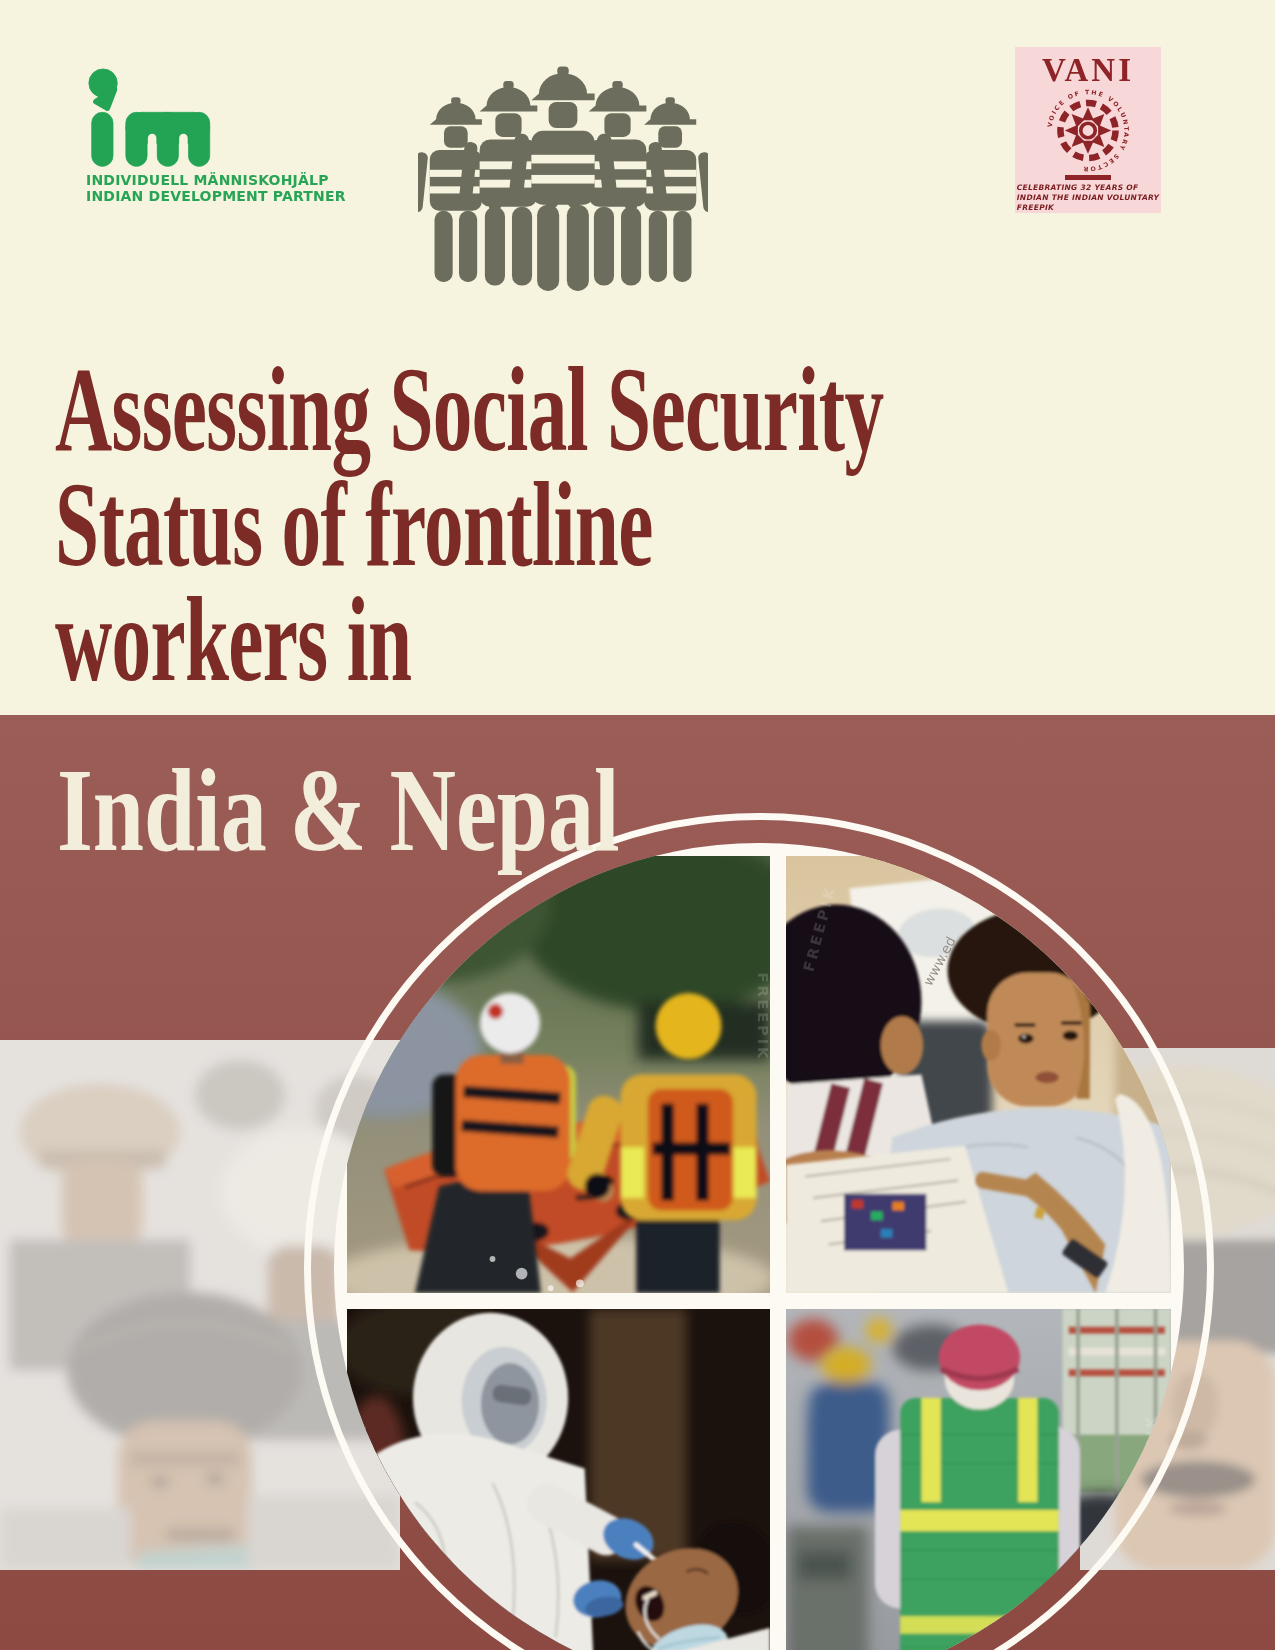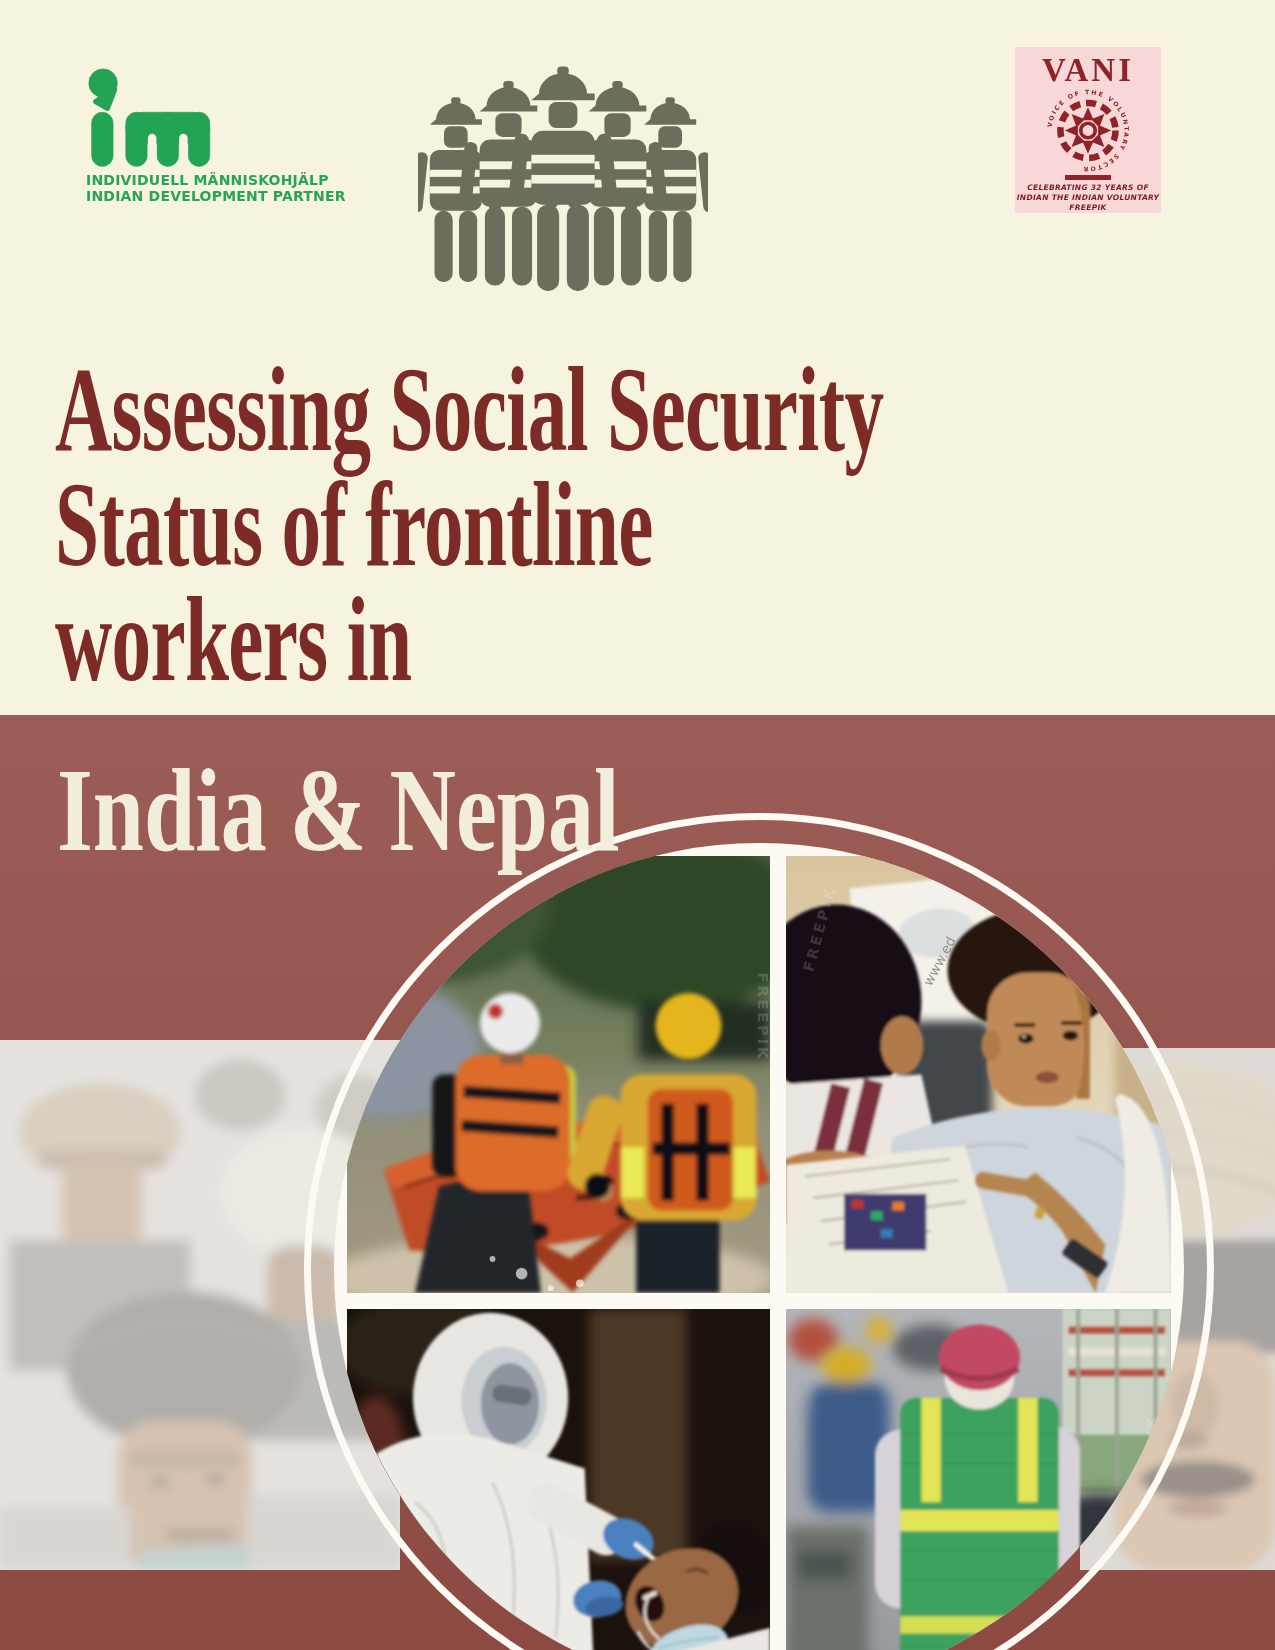--- a/index.html
+++ b/index.html
@@ -10,21 +10,21 @@
   .im-logo{position:absolute;left:86px;top:68px;}
   .im-tagline{font-family:"DejaVu Sans",sans-serif;font-weight:bold;
               font-size:14px;line-height:16px;color:#28a457;letter-spacing:.2px;}
   .workers-icon{position:absolute;left:418px;top:56px;}
   .vani-box{position:absolute;left:1015px;top:47px;width:146px;height:166px;
             background:#f8d7d8;display:flex;flex-direction:column;align-items:center;}
   .vani-name{font-family:"Liberation Serif",serif;font-weight:bold;font-size:33px;
              letter-spacing:3px;color:#8e2427;margin-top:6px;line-height:34px;}
   .vani-bar{width:46px;height:5px;background:#8e2427;margin:1px 0 3px 0;}
   .vani-caption{font-family:"DejaVu Sans",sans-serif;font-weight:bold;font-style:italic;
-                font-size:7.5px;line-height:10px;color:#7a1d20;text-align:center;letter-spacing:.3px;}
+                font-size:7.5px;line-height:10px;color:#7a1d20;text-align:left;letter-spacing:.3px;}
 
   
   .title{position:absolute;left:55px;top:352px;margin:0;white-space:nowrap;
          font-family:"Liberation Serif",serif;font-weight:bold;
          font-size:120px;line-height:115px;color:#7d2b26;
          transform:scaleX(.66);transform-origin:left top;letter-spacing:-1px;}
   .subtitle{position:absolute;left:57px;top:752px;margin:0;white-space:nowrap;z-index:6;
             font-family:"Liberation Serif",serif;font-weight:bold;
             font-size:118px;line-height:118px;color:#f3eedb;
             transform:scaleX(.78);transform-origin:left top;}

